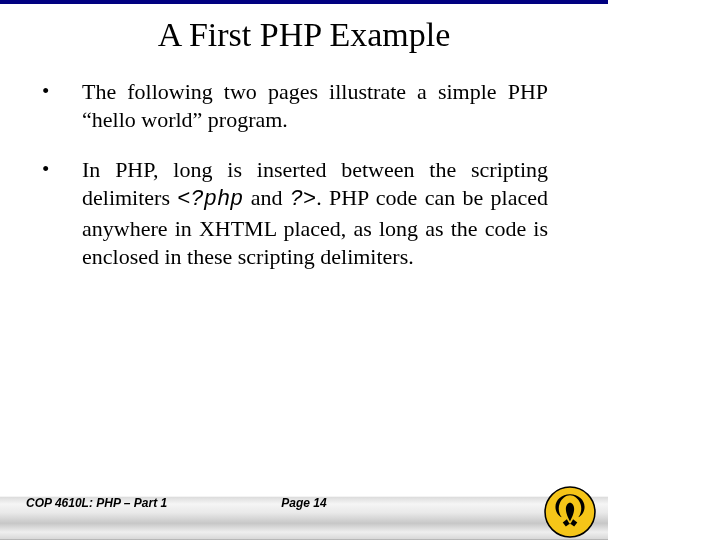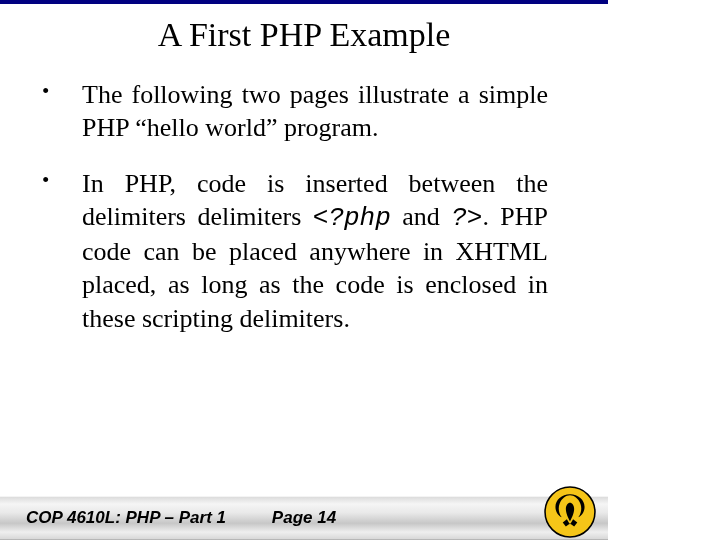--- a/index.html
+++ b/index.html
@@ -21,21 +21,21 @@
   .content {
     flex: 1 1 auto;
     padding: 0 60px 0 40px;
   }
   ul.bullets {
     list-style: none;
   }
   ul.bullets > li {
     position: relative;
     padding-left: 42px;
-    font-size: 26px;
+    font-size: 22px;
     line-height: 1.28;
     margin-bottom: 22px;
     text-align: justify;
     color: #000;
   }
   ul.bullets > li::before {
     content: "•";
     position: absolute;
     left: 2px;
     top: 0;
@@ -46,23 +46,23 @@
     font-style: italic;
   }
   .footer {
     flex: 0 0 auto;
     height: 44px;
     position: relative;
     background: linear-gradient(to bottom,
       #d8d8d8 0%, #f5f5f5 18%, #e9e9e9 38%, #c7c7c7 62%, #efefef 82%, #d5d5d5 100%);
     box-shadow: inset 0 1px 0 rgba(255,255,255,0.7), inset 0 -1px 0 rgba(0,0,0,0.15);
     display: flex;
-    align-items: center;
+    align-items: flex-start;
     font-family: Arial, Helvetica, sans-serif;
-    font-size: 17px;
+    font-size: 12px;
     font-weight: bold;
     font-style: italic;
     color: #000;
   }
   .footer .left   { position: absolute; left: 26px; }
   .footer .center { width: 100%; text-align: center; }
   .footer .right  { position: absolute; right: 80px; }
   .logo {
     position: absolute;
     right: 12px;
@@ -74,21 +74,21 @@
 </head>
 <body>
 
 <div class="slide">
 
   <h1 class="title">A First PHP Example</h1>
 
   <div class="content">
     <ul class="bullets">
       <li><span>The following two pages illustrate a simple PHP “hello world” program.</span></li>
-      <li><span>In PHP, code is inserted between the delimiters delimiters </span><span class="mono">&lt;?php</span><span> and </span><span class="mono">?&gt;</span><span>.  PHP code can be placed anywhere in XHTML placed, as long as the code is enclosed in these scripting delimiters.</span></li>
+      <li><span>In PHP, long is inserted between the scripting delimiters </span><span class="mono">&lt;?php</span><span> and </span><span class="mono">?&gt;</span><span>.  PHP code can be placed anywhere in XHTML placed, as long as the code is enclosed in these scripting delimiters.</span></li>
     </ul>
   </div>
 
   <div class="footer">
     <span class="left">COP 4610L: PHP – Part 1</span>
     <span class="center">Page 14</span>
     <div class="logo">
       <svg viewBox="0 0 100 100">
         <circle cx="50" cy="50" r="48" fill="#f5c518" stroke="#000" stroke-width="3"></circle>
         <g fill="#000">

